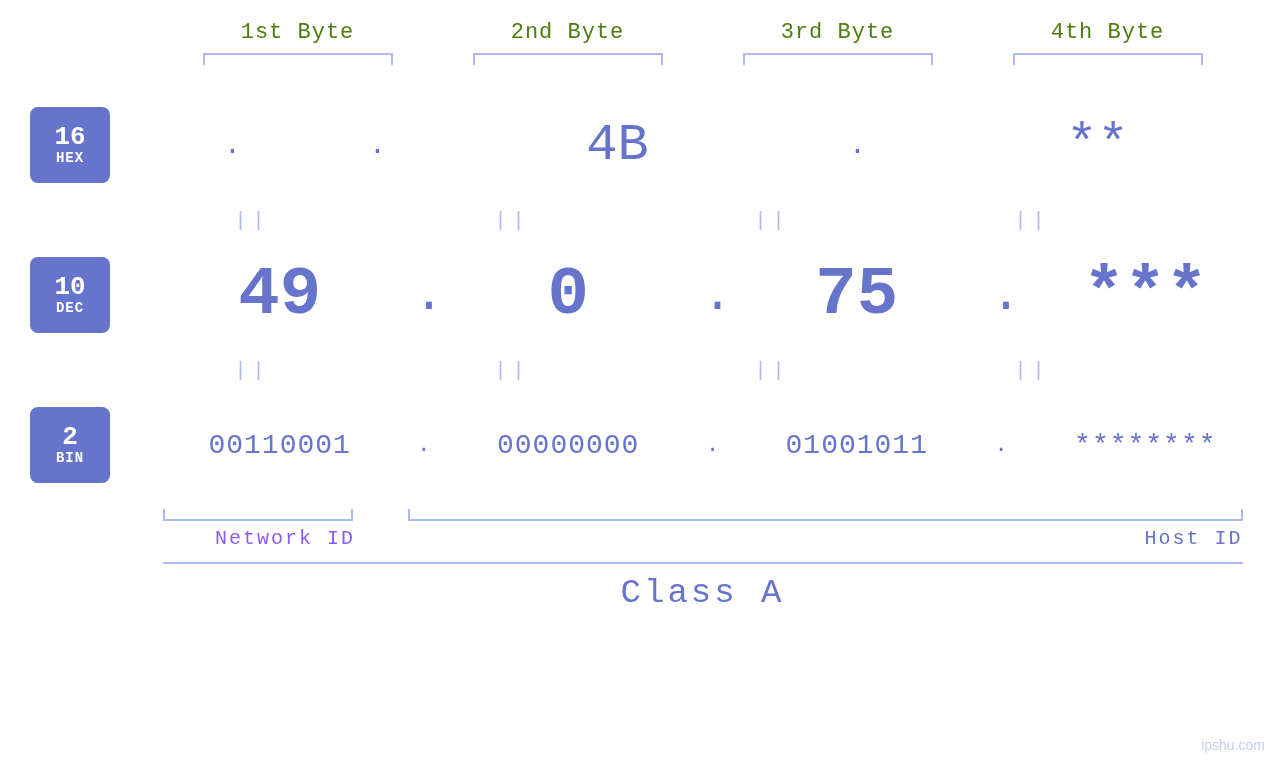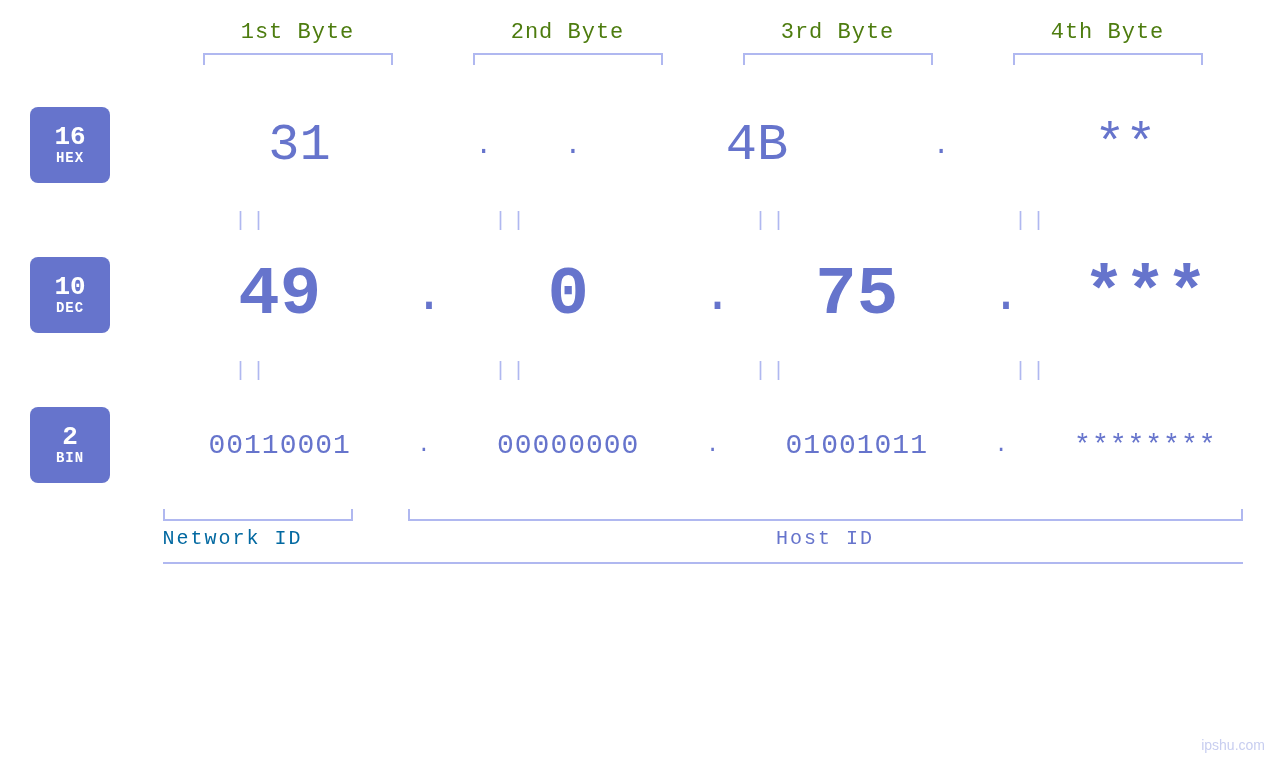--- a/index.html
+++ b/index.html
@@ -176,21 +176,20 @@
   </div>
 
   <div class="data-row">
     <div class="badge-area">
       <div class="base-badge">
         <span class="base-num">16</span>
         <span class="base-label">HEX</span>
       </div>
     </div>
     <div class="values-area">
-      <div class="byte-val hex-val">31</div>
       <div class="dot hex-dot">.</div>
       <div class="dot hex-dot">.</div>
       <div class="byte-val hex-val">4B</div>
       <div class="dot hex-dot">.</div>
       <div class="byte-val hex-val">**</div>
     </div>
   </div>
 
   <div class="equals-row">
     <div class="equals-cell">||</div>
@@ -251,22 +250,23 @@
   <div style="display:flex; width:1080px; margin-left:120px; margin-top:4px; align-items:flex-start;">
 
     <div style="width:190px; height:12px; border-bottom:2px solid #b0b8f0; border-left:2px solid #b0b8f0; border-right:2px solid #b0b8f0;"></div>
 
     <div style="width:55px;"></div>
 
     <div style="flex:1; height:12px; border-bottom:2px solid #b0b8f0; border-left:2px solid #b0b8f0; border-right:2px solid #b0b8f0;"></div>
   </div>
 
   <div style="display:flex; width:1080px; margin-left:120px; margin-top:6px;">
-    <div style="width:245px; color:#0369a1; font-size:20px; letter-spacing:2px; font-family:'Courier New',Courier,monospace;">Network ID</div>
-    <div style="flex:1; text-align:center; color:#6674cc; font-size:20px; letter-spacing:2px; font-family:'Courier New',Courier,monospace;">Host ID</div>
+    <div style="width:245px; text-align:center; color:#8b5cf6; font-size:20px; letter-spacing:2px; font-family:'Courier New',Courier,monospace;">Network ID</div>
+    <div style="flex:1; text-align:right; color:#6674cc; font-size:20px; letter-spacing:2px; font-family:'Courier New',Courier,monospace;">Host ID</div>
   </div>
 
   <div style="width:1080px; margin-left:120px; margin-top:12px; border-bottom:2px solid #b0b8f0;"></div>
 
+  <div style="width:1080px; margin-left:120px; text-align:center; color:#6674cc; font-size:34px; letter-spacing:3px; font-family:'Courier New',Courier,monospace; margin-top:10px;">Class A</div>
 
   <div class="watermark">ipshu.com</div>
 
 </div>
 
 </body></html>

